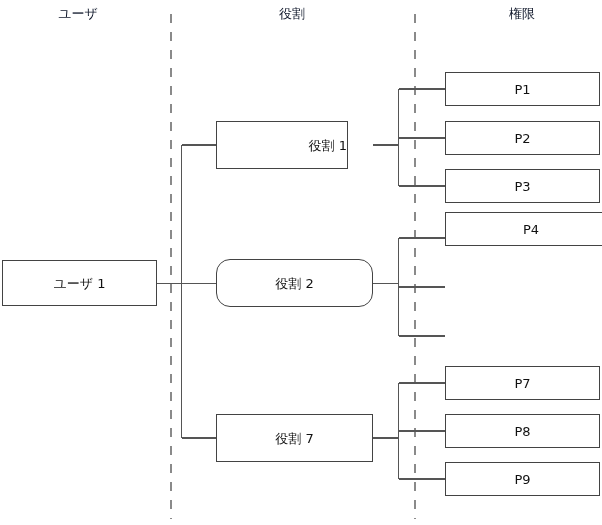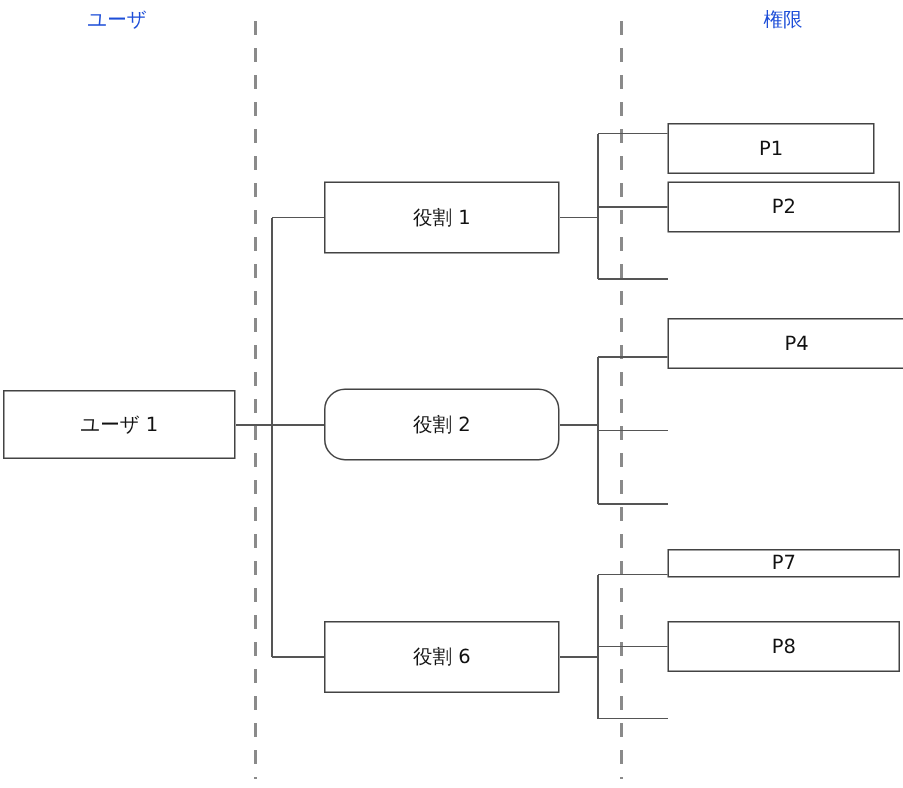--- a/index.html
+++ b/index.html
@@ -17,21 +17,21 @@
     height: 525px;
     background: #ffffff;
     overflow: hidden;
   }
   .col-header {
     position: absolute;
     font-size: 13px;
     line-height: 16px;
     text-align: center;
     white-space: nowrap;
-    color: #1d4ed8;
+    color: #0f172a;
   }
   .node-box {
     position: absolute;
     box-sizing: border-box;
     background: #ffffff;
     border: 1px solid #434343;
     display: flex;
     align-items: center;
     justify-content: center;
   }
@@ -62,20 +62,21 @@
     fill: none;
     shape-rendering: crispEdges;
   }
 </style>
 </head>
 <body>
 
 <div id="canvas">
 
   <div class="col-header" style="left:18px; top:6px; width:120px;">ユーザ</div>
+  <div class="col-header" style="left:232px; top:6px; width:120px;">役割</div>
   <div class="col-header" style="left:462px; top:6px; width:120px;">権限</div>
 
   <svg class="wires" viewBox="0 0 602 525">
 
     <line class="divider" x1="170.5" y1="14" x2="170.5" y2="519"></line>
     <line class="divider" x1="414.5" y1="14" x2="414.5" y2="519"></line>
 
     <g>
       <line class="wire" x1="157" y1="283.5" x2="181.5" y2="283.5"></line>
       <line class="wire" x1="181.5" y1="145" x2="181.5" y2="438"></line>
@@ -106,39 +107,45 @@
       <line class="wire" x1="398.5" y1="383" x2="445" y2="383"></line>
       <line class="wire" x1="398.5" y1="431" x2="445" y2="431"></line>
       <line class="wire" x1="398.5" y1="479" x2="445" y2="479"></line>
     </g>
   </svg>
 
   <div class="node-box" style="left:2px; top:260px; width:155px; height:46px;">
     <span class="node-label">ユーザ 1</span>
   </div>
 
-  <div class="node-box" style="left:216px; top:121px; width:157px; height:48px;">
+  <div class="node-box" style="left:216px; top:121px; width:132px; height:48px;justify-content:flex-end;">
     <span class="node-label">役割 1</span>
   </div>
   <div class="node-box" style="left:216px; top:259px; width:157px; height:48px;border-radius:14px;">
     <span class="node-label">役割 2</span>
   </div>
   <div class="node-box" style="left:216px; top:414px; width:157px; height:48px;">
-    <span class="node-label">役割 6</span>
+    <span class="node-label">役割 7</span>
   </div>
 
-  <div class="node-box" style="left:445px; top:82px; width:138px; height:34px;">
+  <div class="node-box" style="left:445px; top:72px; width:155px; height:34px;">
     <span class="node-label">P1</span>
   </div>
   <div class="node-box" style="left:445px; top:121px; width:155px; height:34px;">
     <span class="node-label">P2</span>
   </div>
+  <div class="node-box" style="left:445px; top:169px; width:155px; height:34px;">
+    <span class="node-label">P3</span>
+  </div>
   <div class="node-box" style="left:445px; top:212px; width:172px; height:34px;">
     <span class="node-label">P4</span>
   </div>
-  <div class="node-box" style="left:445px; top:366px; width:155px; height:19px;">
+  <div class="node-box" style="left:445px; top:366px; width:155px; height:34px;">
     <span class="node-label">P7</span>
   </div>
   <div class="node-box" style="left:445px; top:414px; width:155px; height:34px;">
     <span class="node-label">P8</span>
   </div>
+  <div class="node-box" style="left:445px; top:462px; width:155px; height:34px;">
+    <span class="node-label">P9</span>
+  </div>
 
 </div>
 
 </body></html>

